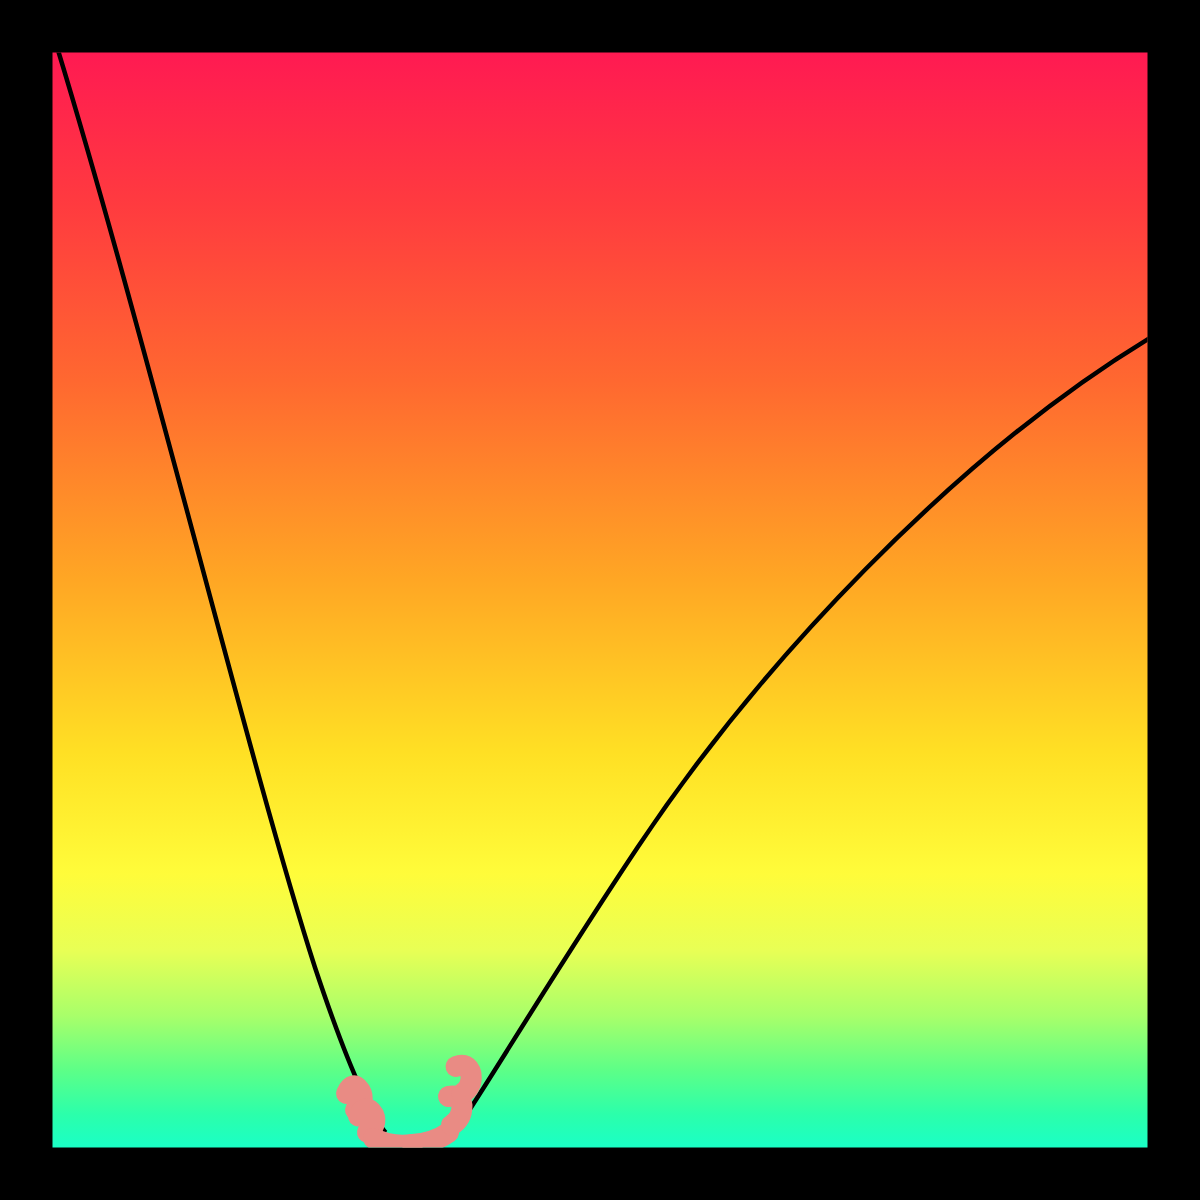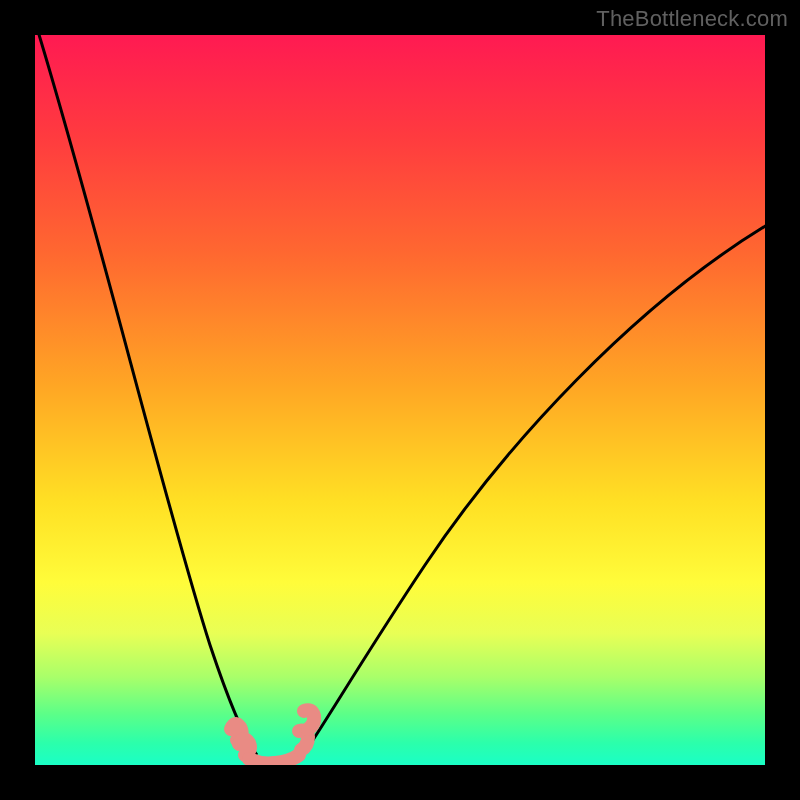--- a/index.html
+++ b/index.html
@@ -54,21 +54,20 @@
     color: #606060;
     font-size: 22px;
     font-weight: 500;
     letter-spacing: 0.2px;
   }
 </style>
 </head>
 <body>
 
 <div class="frame">
-  <div class="watermark">TheBottleneck.com</div>
 
   <div class="plot">
     <svg viewBox="0 0 730 730" preserveAspectRatio="none">
 
       <path d="M -2 -20
                C 60 180, 130 470, 175 610
                C 195 670, 210 705, 222 720" fill="none" stroke="#000" stroke-width="3"></path>
 
       <path d="M 268 720
                C 290 688, 330 620, 390 530

